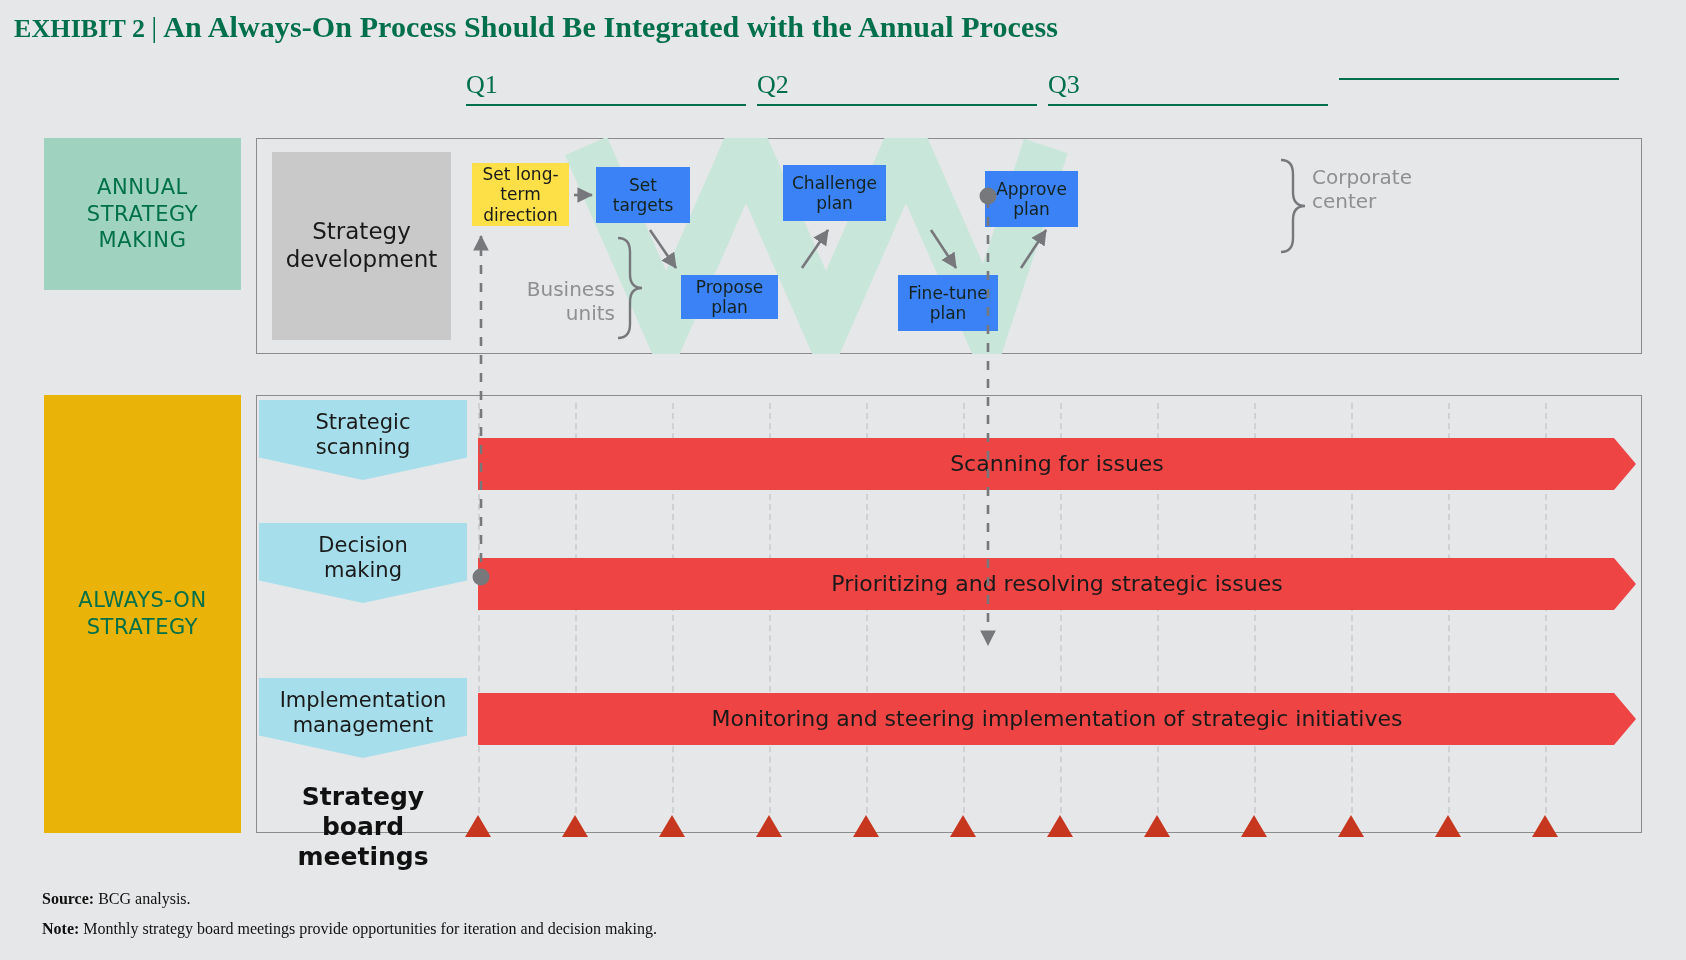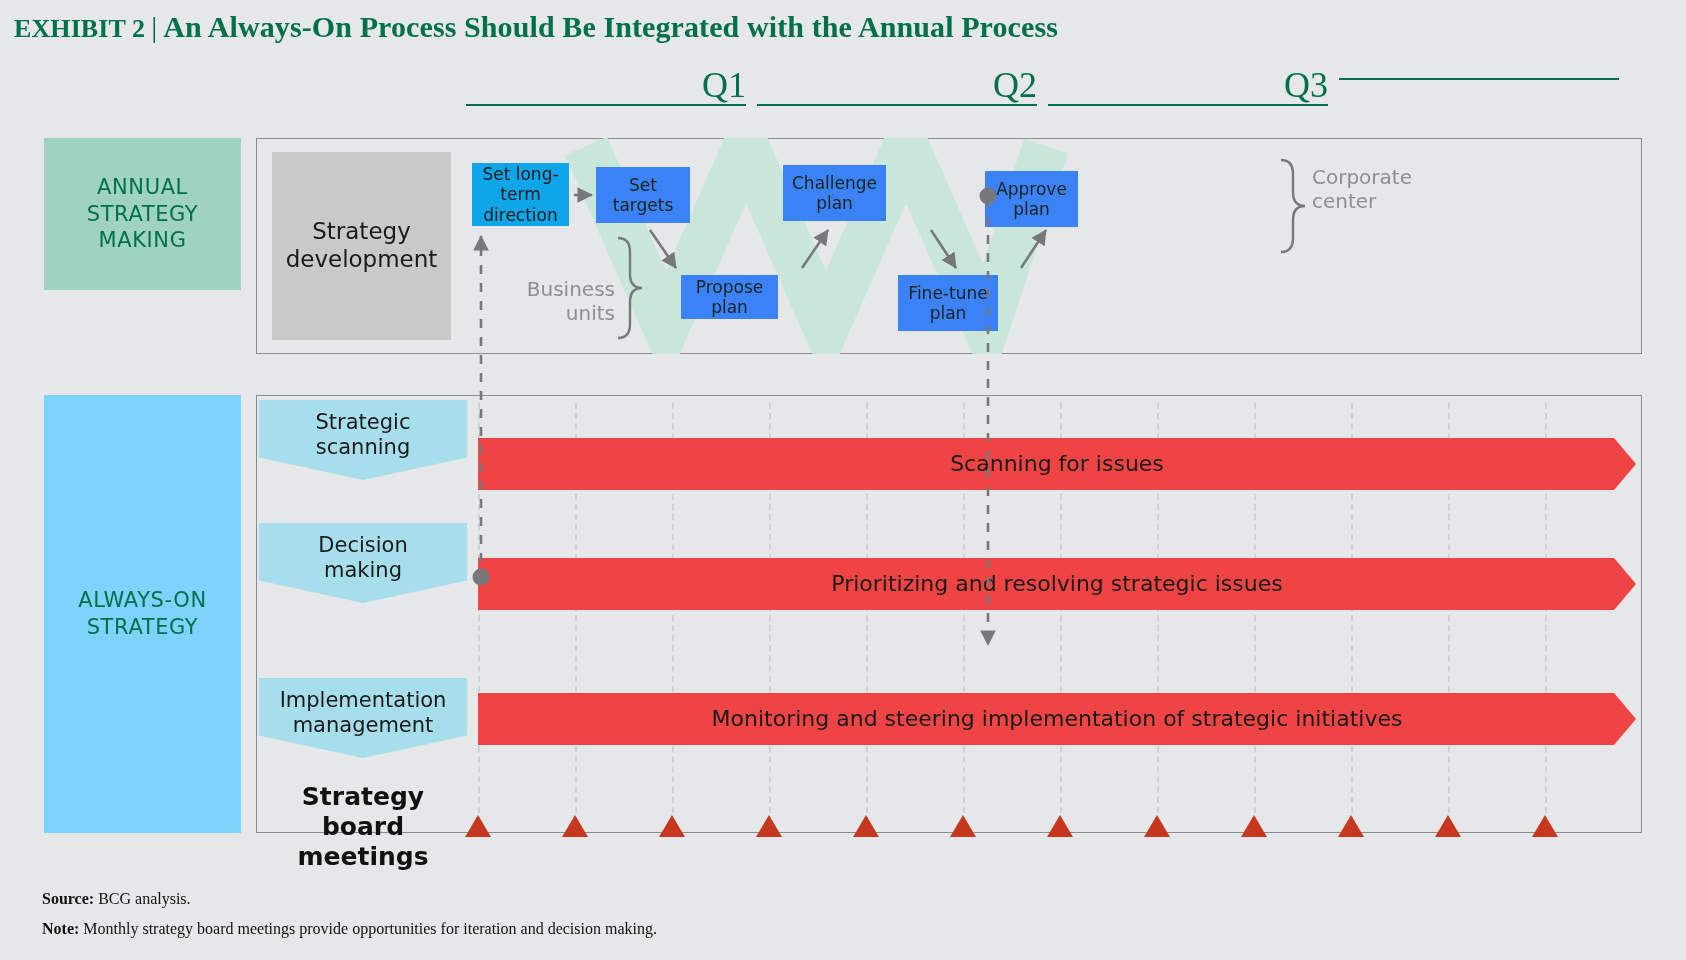--- a/index.html
+++ b/index.html
@@ -18,51 +18,51 @@
     color:#00704a;font-weight:bold;font-size:30px;
     font-family:"Liberation Serif","DejaVu Serif",serif;
     letter-spacing:.1px;white-space:nowrap;
   }
   #title .ex{font-size:26px;text-transform:uppercase;}
   #title .sep{color:#00704a;font-weight:400;padding:0 6px;}
 
   
   .q-head{top:72px;height:36px;}
   .q-label{
-    width:100%;text-align:right;color:#00704a;
-    font-size:36px;font-family:"Liberation Serif","DejaVu Serif",serif;
+    width:100%;text-align:left;color:#00704a;
+    font-size:26px;font-family:"Liberation Serif","DejaVu Serif",serif;
     line-height:26px;
   }
   .q-rule{margin-top:6px;height:2px;background:#00704a;width:100%;}
 
   
   .band{
     color:#00704a;font-size:21px;letter-spacing:.6px;
     display:flex;align-items:center;justify-content:center;
     text-align:center;line-height:1.28;
   }
   .band-annual{background:#9fd3c0;}
-  .band-always{background:#7dd3fc;}
+  .band-always{background:#eab308;}
 
   
   .panel{border:1.6px solid #8c8c8c;background:#e6e7e8;box-sizing:border-box;}
 
   
   #strategy-dev{
     background:#c9c9c9;color:#1a1a1a;font-size:23px;
     display:flex;align-items:center;justify-content:center;
     text-align:center;line-height:1.2;
   }
   .pbox{
     background:#3b82f6;color:#15231f;font-size:17px;
     display:flex;align-items:center;justify-content:center;
     text-align:center;line-height:1.18;box-sizing:border-box;padding:2px;
   }
   .gbox{
-    background:#0ea5e9;color:#1a1a1a;font-size:17px;
+    background:#fde047;color:#1a1a1a;font-size:17px;
     display:flex;align-items:center;justify-content:center;
     text-align:center;line-height:1.18;box-sizing:border-box;padding:2px;
   }
   .glabel{color:#8d8f91;font-size:20px;text-align:right;line-height:1.2;}
   .glabel.left{text-align:left;}
 
   
   .chev{
     background:#a6deeb;color:#1a1a1a;font-size:21px;
     display:flex;align-items:center;justify-content:center;

